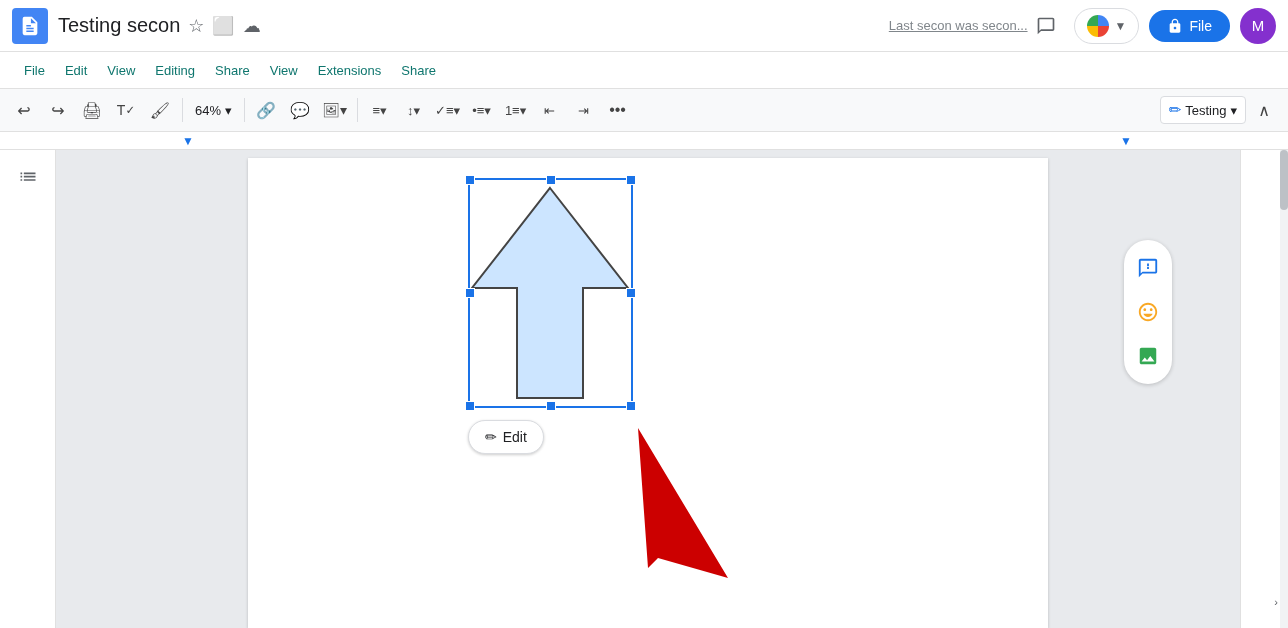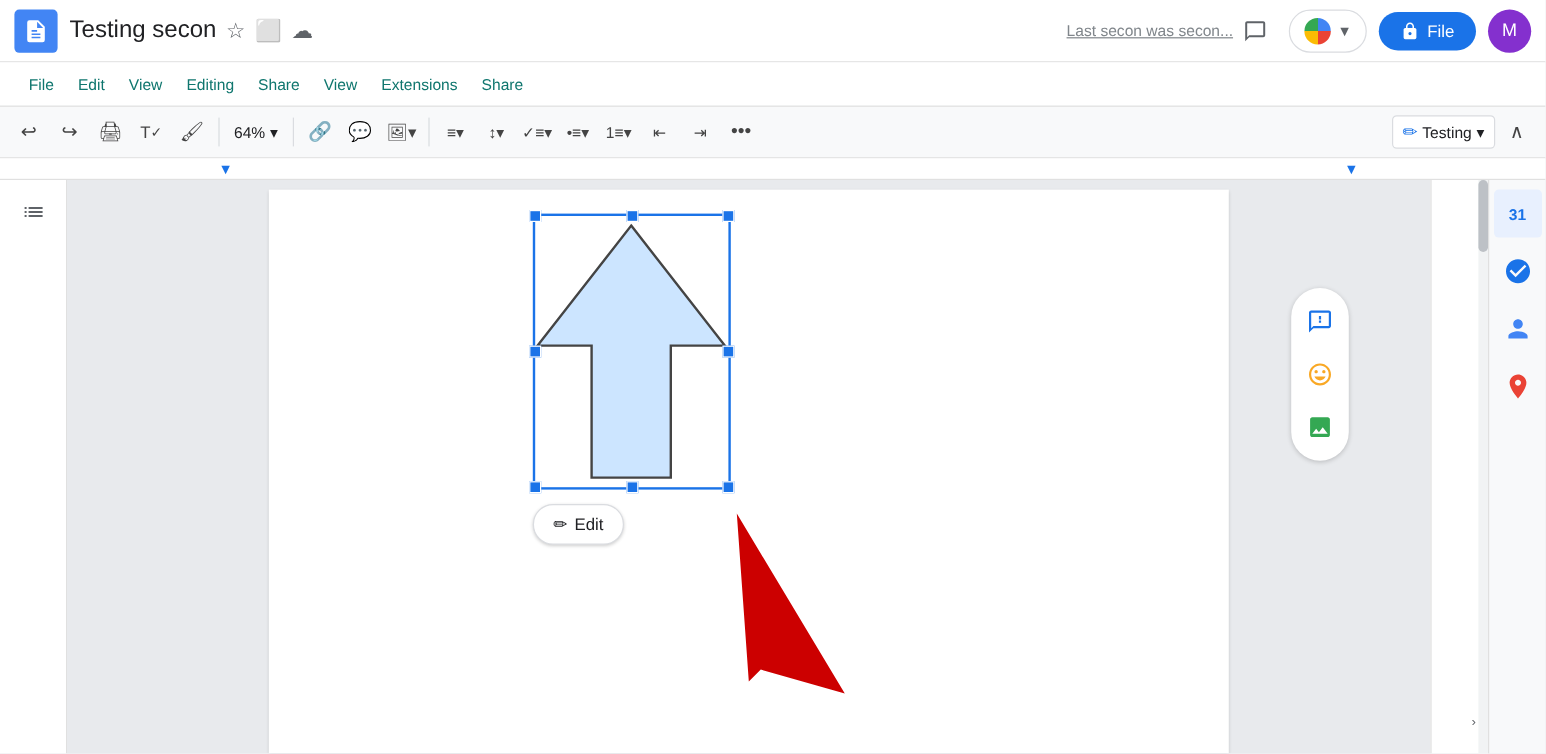--- a/index.html
+++ b/index.html
@@ -498,36 +498,14 @@
 
   </div>
 
   <div class="right-panel">
     <div class="scrollbar-track">
       <div class="scrollbar-thumb"></div>
     </div>
     <div style="position:absolute; bottom:20px; right:10px; font-size:11px; color:#5f6368; cursor:pointer;">›</div>
   </div>
 
-  <div class="far-right">
-
-    <div class="far-right-icon" style="background:#e8f0fe; color:#1a73e8; font-weight:bold; font-size:13px;">31</div>
-
-    <div class="far-right-icon" style="color:#1a73e8;">
-      <svg width="24" height="24" viewBox="0 0 24 24" fill="#1a73e8">
-          <path d="M12 2C6.48 2 2 6.48 2 12s4.48 10 10 10 10-4.48 10-10S17.52 2 12 2zm-2 15l-5-5 1.41-1.41L10 14.17l7.59-7.59L19 8l-9 9z"></path>
-        </svg>
-    </div>
-
-    <div class="far-right-icon" style="color:#4285f4;">
-      <svg width="24" height="24" viewBox="0 0 24 24" fill="#4285f4">
-          <path d="M12 12c2.21 0 4-1.79 4-4s-1.79-4-4-4-4 1.79-4 4 1.79 4 4 4zm0 2c-2.67 0-8 1.34-8 4v2h16v-2c0-2.66-5.33-4-8-4z"></path>
-        </svg>
-    </div>
-
-    <div class="far-right-icon" style="color:#ea4335;">
-      <svg width="24" height="24" viewBox="0 0 24 24" fill="#ea4335">
-          <path d="M12 2C8.13 2 5 5.13 5 9c0 5.25 7 13 7 13s7-7.75 7-13c0-3.87-3.13-7-7-7zm0 9.5c-1.38 0-2.5-1.12-2.5-2.5s1.12-2.5 2.5-2.5 2.5 1.12 2.5 2.5-1.12 2.5-2.5 2.5z"></path>
-        </svg>
-    </div>
-  </div>
 
 </div>
 
 </body></html>

